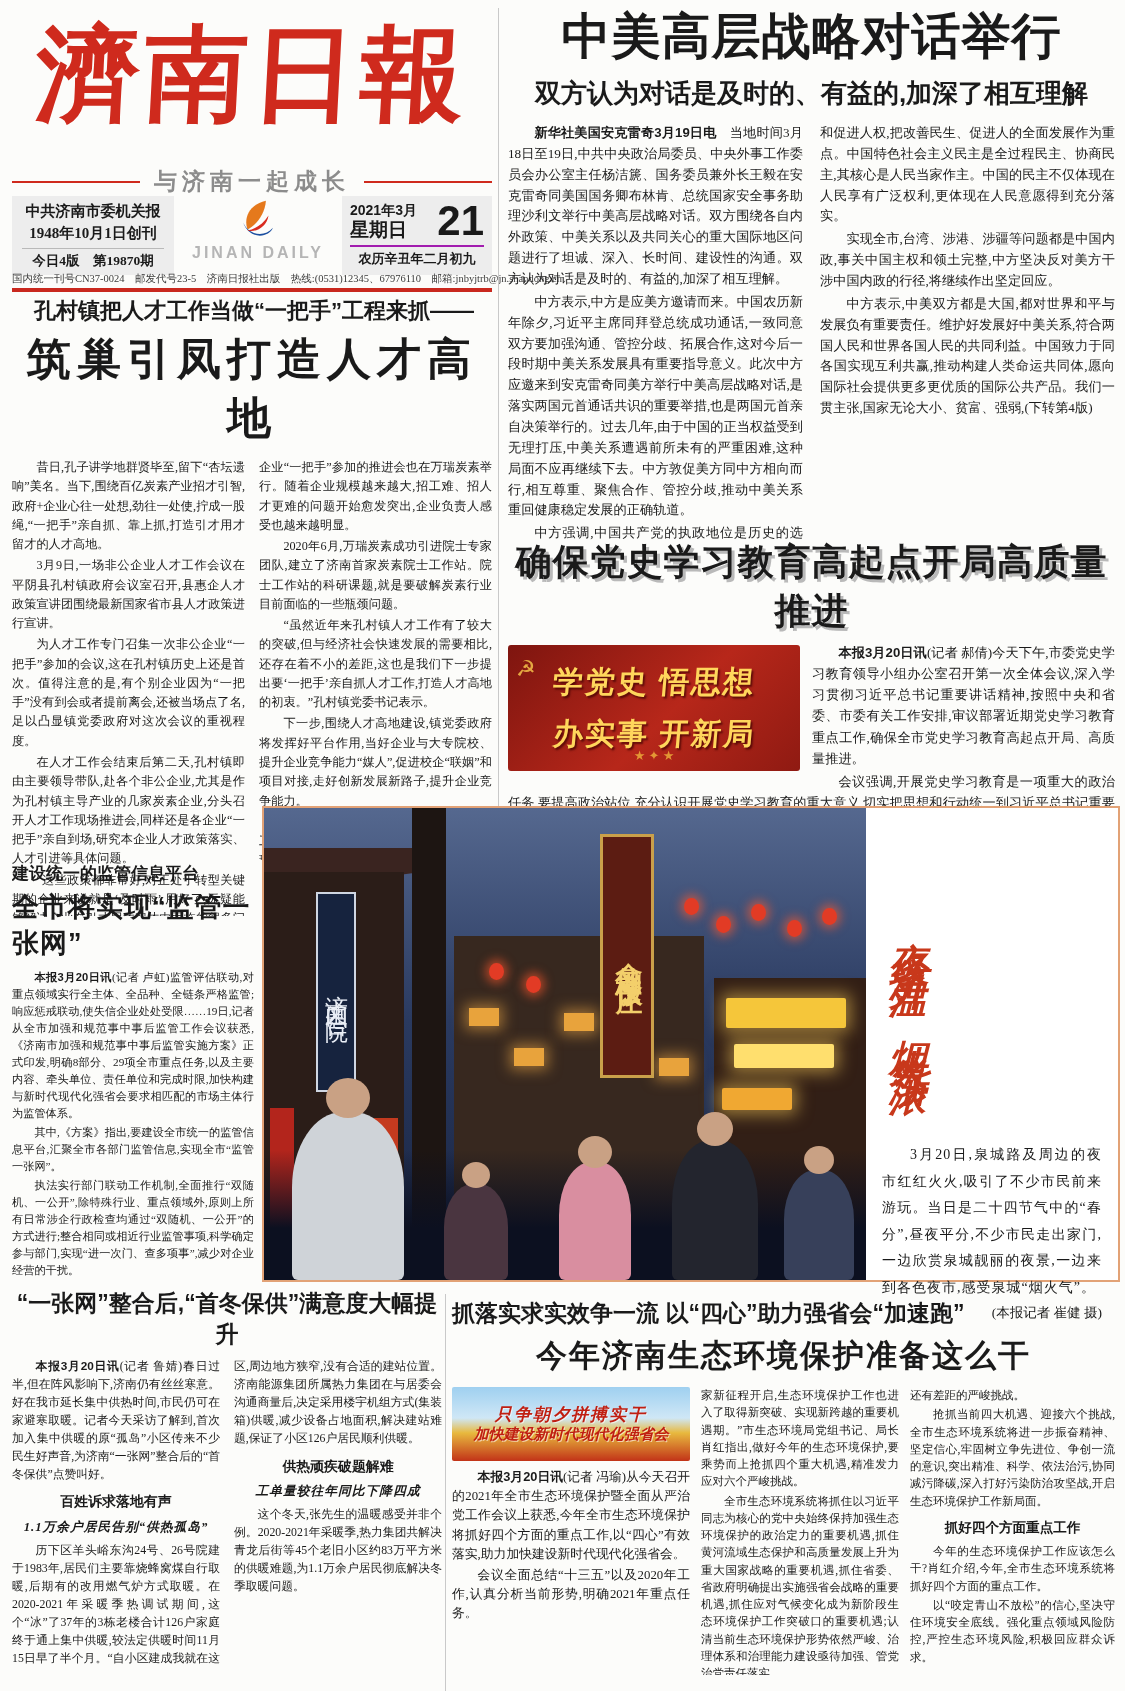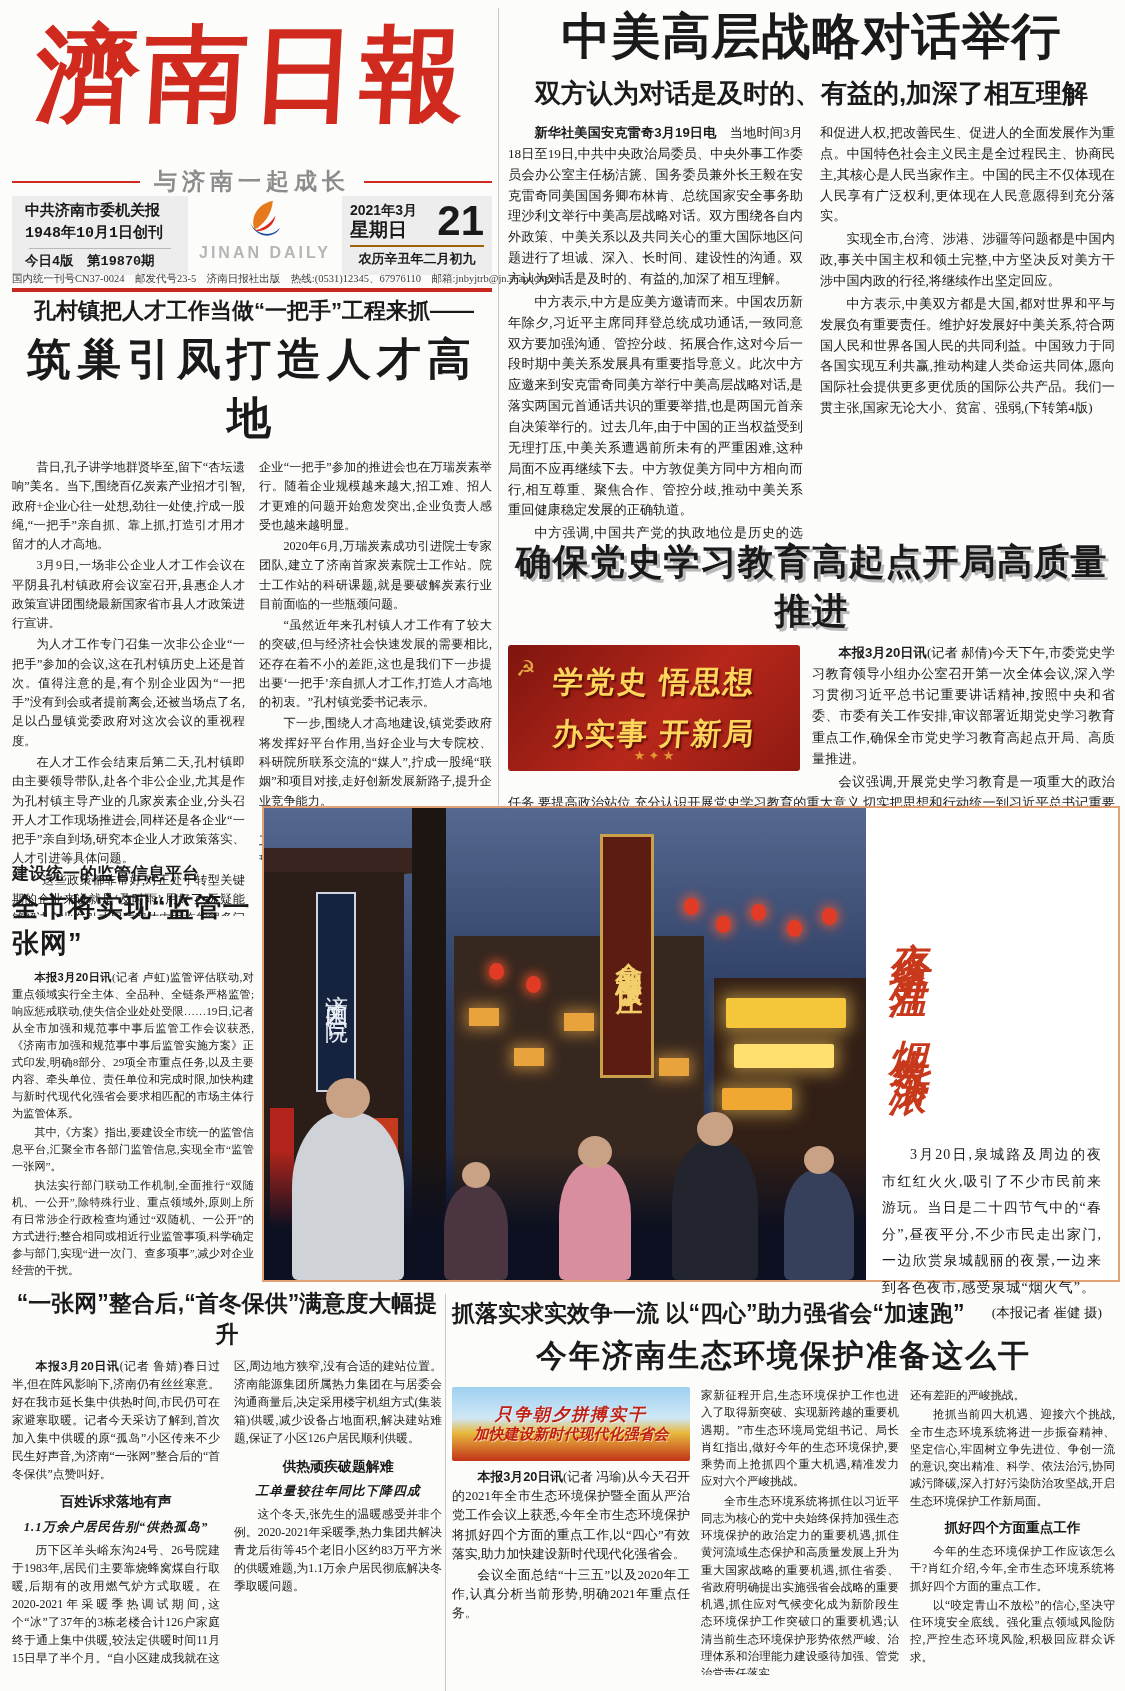--- a/index.html
+++ b/index.html
@@ -9,32 +9,32 @@
   .sans{font-family:"Liberation Sans","DejaVu Sans",sans-serif;}
   
   #masthead{left:12px;top:6px;width:480px;height:282px;}
   .mh-logo{position:absolute;left:0;top:-6px;width:100%;text-align:center;
            font-size:104px;font-weight:bold;color:#cf2a1d;letter-spacing:4px;
            transform:skewX(-3deg);line-height:1.45;white-space:nowrap;}
   .mh-tagrow{position:absolute;left:0;top:160px;width:100%;display:flex;align-items:center;gap:14px;}
   .mh-tagrow .rline{flex:1;height:2px;background:#cf2a1d;}
   .mh-tagline{font-size:23px;color:#8c8c8c;letter-spacing:5px;font-weight:bold;}
   .mh-boxes{position:absolute;left:0;top:190px;width:100%;display:flex;justify-content:space-between;}
-  .mh-org{width:150px;background:#ededed;padding:5px 13px;text-align:left;font-family:Liberation Mono, monospace;}
+  .mh-org{width:150px;background:#ededed;padding:5px 6px;text-align:center;}
   .mh-org .l12{font-size:15px;font-weight:bold;line-height:1.45;}
   .mh-org .dv{border-top:1px solid #b9b9b9;margin:3px 4px;}
   .mh-org .l3{font-size:13.5px;font-weight:bold;}
   .mh-brand{width:140px;text-align:center;padding-top:2px;}
   .mh-brand .en{font-size:16px;letter-spacing:3px;color:#b5b5b5;font-weight:bold;}
   .mh-date{width:150px;background:#ededed;padding:4px 8px;box-sizing:border-box;}
   .mh-date .row{display:flex;align-items:center;justify-content:space-between;}
   .mh-date .ym{font-size:14px;font-weight:bold;line-height:1.3;}
   .mh-date .wd{font-size:19px;font-weight:bold;line-height:1.2;}
   .mh-date .dd{font-size:42px;font-weight:bold;line-height:1;}
-  .mh-date .lunar{font-size:13px;font-weight:bold;border-top:2px solid #a16207;margin-top:3px;padding-top:3px;text-align:center;}
+  .mh-date .lunar{font-size:13px;font-weight:bold;border-top:2px solid #a21caf;margin-top:3px;padding-top:3px;text-align:center;}
   .mh-pub{position:absolute;left:0;top:266px;width:100%;text-align:center;font-size:10.5px;color:#3a3a3a;white-space:nowrap;}
   .redrule{left:12px;top:288px;width:480px;height:4px;background:#c9281e;}
   .vdiv{width:1px;background:#c9c9c9;}
   
   .it-p,.it-cont{text-indent:2em;text-align:justify;margin:0 0 2px 0;}
   .it-cont{text-indent:0;}
   .it-p b,.it-cont b{font-family:"Liberation Sans","DejaVu Sans",sans-serif;}
   .it-h{font-family:"Liberation Sans","DejaVu Sans",sans-serif;font-weight:bold;text-align:center;
         text-indent:0;margin:8px 0 5px 0;font-size:1.18em;}
   .it-hk{text-align:center;text-indent:0;font-style:italic;font-weight:bold;letter-spacing:1px;
@@ -195,21 +195,21 @@
         <div class="it-p">昔日,孔子讲学地群贤毕至,留下“杏坛遗响”美名。当下,围绕百亿炭素产业招才引智,政府+企业心往一处想,劲往一处使,拧成一股绳,“一把手”亲自抓、靠上抓,打造引才用才留才的人才高地。</div>
         <div class="it-p">3月9日,一场非公企业人才工作会议在平阴县孔村镇政府会议室召开,县惠企人才政策宣讲团围绕最新国家省市县人才政策进行宣讲。</div>
         <div class="it-p">为人才工作专门召集一次非公企业“一把手”参加的会议,这在孔村镇历史上还是首次。值得注意的是,有个别企业因为“一把手”没有到会或者提前离会,还被当场点了名,足以凸显镇党委政府对这次会议的重视程度。</div>
         <div class="it-p">在人才工作会结束后第二天,孔村镇即由主要领导带队,赴各个非公企业,尤其是作为孔村镇主导产业的几家炭素企业,分头召开人才工作现场推进会,同样还是各企业“一把手”亲自到场,研究本企业人才政策落实、人才引进等具体问题。</div>
         <div class="it-p">“这些政策都非常好,对正处于转型关键期的企业来说就是‘及时雨’,用好了,无疑能够解决企业在引才用才留才中面临的很多问题。”</div>
       </div>
     <div class="col c2">
         <div class="it-cont">企业“一把手”参加的推进会也在万瑞炭素举行。随着企业规模越来越大,招工难、招人才更难的问题开始愈发突出,企业负责人感受也越来越明显。</div>
         <div class="it-p">2020年6月,万瑞炭素成功引进院士专家团队,建立了济南首家炭素院士工作站。院士工作站的科研课题,就是要破解炭素行业目前面临的一些瓶颈问题。</div>
         <div class="it-p">“虽然近年来孔村镇人才工作有了较大的突破,但与经济社会快速发展的需要相比,还存在着不小的差距,这也是我们下一步提出要‘一把手’亲自抓人才工作,打造人才高地的初衷。”孔村镇党委书记表示。</div>
-        <div class="it-p">下一步,围绕人才高地建设,镇党委政府将发挥好平台作用,当好企业与大专院校、科研院所联系交流的“媒人”,拧成一股绳“联姻”和项目对接,走好创新发展新路子,提升企业竞争能力。</div>
+        <div class="it-p">下一步,围绕人才高地建设,镇党委政府将发挥好平台作用,当好企业与大专院校、提升企业竞争能力“媒人”,促进校企“联姻”和项目对接,走好创新发展新路子,提升企业竞争能力。</div>
         <div class="it-p">筑巢引凤非一日之功。为切实抓好人才工作,孔村镇将从“专人负责、专门策划、专班推进、专业服务”等方面持续发力,不断擦亮“大美孔村”名片。</div>
       </div>
   </div>
 </div>
 
 <div id="a-dangshi" class="abs">
   <div class="ds-h1 sans">确保党史学习教育高起点开局高质量推进</div>
   <div class="ds-body">
     <div class="ds-banner">
       <div class="ds-emblem">☭</div>

